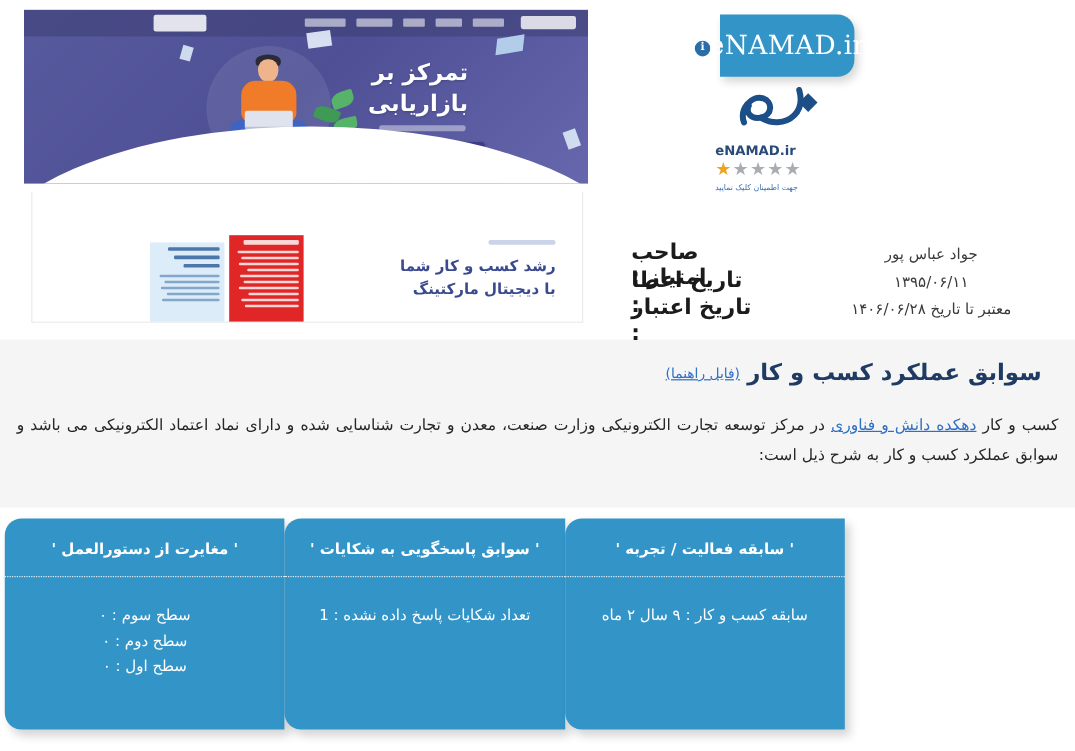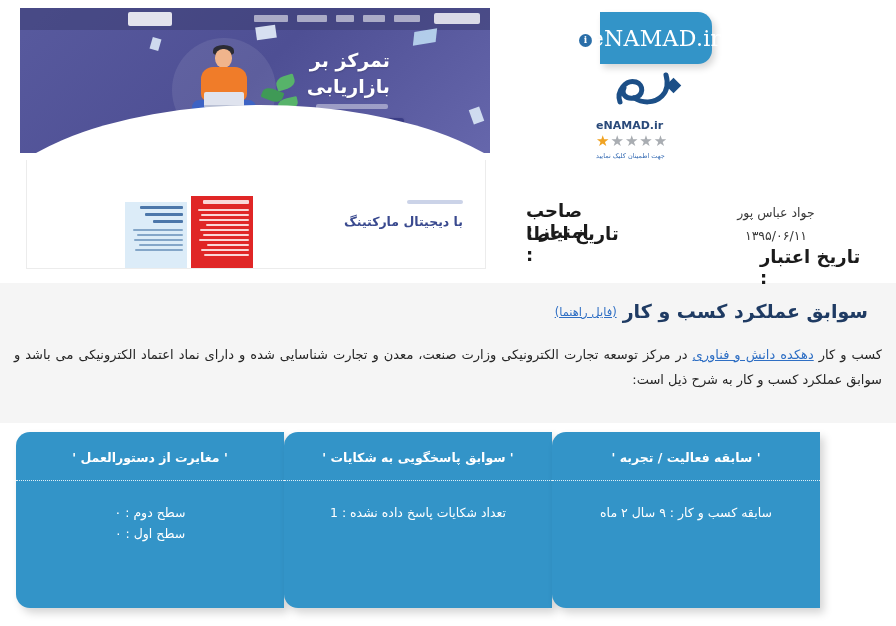--- a/index.html
+++ b/index.html
@@ -207,22 +207,22 @@
 
   
   .body-text{
     position:absolute;right:14px;top:342px;width:868px;
     color:#262626;font-size:13px;line-height:25px;text-align:justify;
   }
   .body-text a{color:#2f6fc4;text-decoration:underline;}
 
   
   .cards{
-    position:absolute;left:16px;top:432px;width:852px;height:180px;
-    display:flex;flex-direction:row-reverse;
+    position:absolute;left:4px;top:432px;width:700px;height:180px;
+    display:flex;flex-direction:row-reverse;justify-content:space-between;
   }
   .card{
     width:268px;height:176px;background:#3394c8;
     border-radius:14px 0 0 14px;
     box-shadow:4px 5px 8px rgba(0,0,0,.17);
     position:relative;color:#ffffff;
   }
   .card:nth-child(1){border-radius:14px 0 0 14px;}
   .card-title{
     text-align:center;font-size:12.5px;font-weight:bold;
@@ -313,20 +313,21 @@
       <div class="ln t" style="width:70%"></div>
       <div class="ln t" style="width:55%"></div>
       <div class="ln" style="width:92%;margin-top:6px"></div>
       <div class="ln" style="width:86%"></div>
         <div class="ln" style="width:90%"></div>
       <div class="ln" style="width:82%"></div>
         <div class="ln" style="width:88%"></div>
     </div>
     <div class="lower-kicker"></div>
     <div class="lower-head">
+      <div>رشد کسب و کار شما</div>
       <div>با دیجیتال مارکتینگ</div>
     </div>
   </div>
 </div>
 
 <div class="badge-wrap">
   <div class="info-icon">i</div>
   <div class="badge">
     <span class="badge-text">eNAMAD.ir</span>
   </div>
@@ -350,38 +351,40 @@
 <div class="info-table">
   <div class="info-row">
     <div class="info-value">جواد عباس پور</div>
     <div class="info-label">صاحب امتیاز :</div>
   </div>
   <div class="info-row">
     <div class="info-value">۱۳۹۵/۰۶/۱۱</div>
     <div class="info-label">تاریخ اعطا :</div>
   </div>
   <div class="info-row">
+    <div class="info-value">معتبر تا تاریخ ۱۴۰۶/۰۶/۲۸</div>
     <div class="info-label">تاریخ اعتبار :</div>
   </div>
 </div>
 
 <div class="section-head">
   <span>سوابق عملکرد کسب و کار</span><a class="guide" href="#">(فایل راهنما)</a>
 </div>
 
 <div class="body-text">
   <span>کسب و کار </span><a href="#">دهکده دانش و فناوری</a><span> در مرکز توسعه تجارت الکترونیکی وزارت صنعت، معدن و تجارت شناسایی شده و دارای نماد اعتماد الکترونیکی می باشد و سوابق عملکرد کسب و کار به شرح ذیل است:</span>
 </div>
 
 <div class="cards">
 
   <div class="card">
     <div class="card-title">' مغایرت از دستورالعمل '</div>
     <div class="card-sep"></div>
     <div class="card-body">
+      <div>سطح سوم : ۰</div>
       <div>سطح دوم : ۰</div>
       <div>سطح اول : ۰</div>
     </div>
   </div>
 
   <div class="card">
     <div class="card-title">' سوابق پاسخگویی به شکایات '</div>
     <div class="card-sep"></div>
     <div class="card-body">
       <div>تعداد شکایات پاسخ داده نشده : 1</div>

